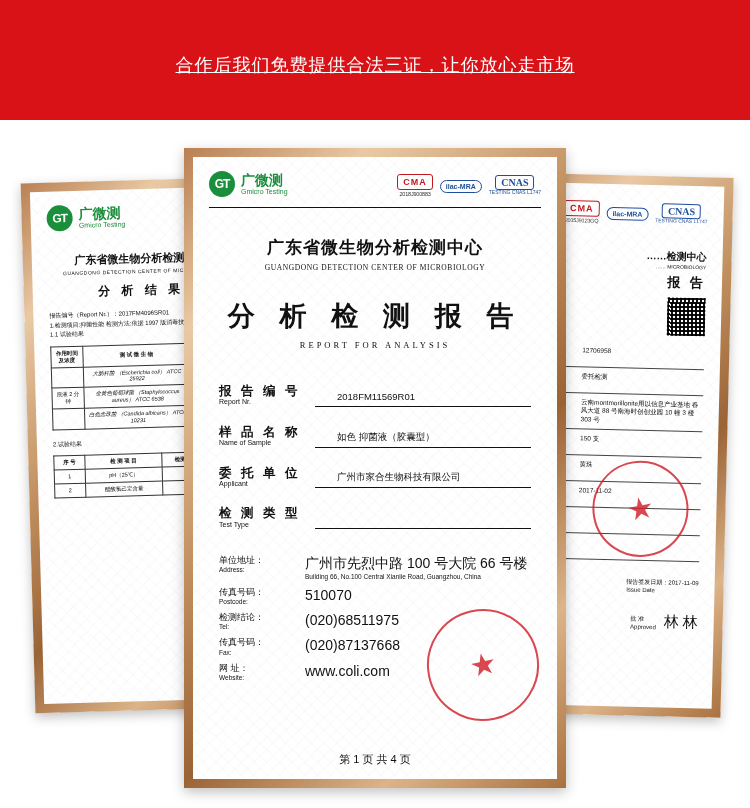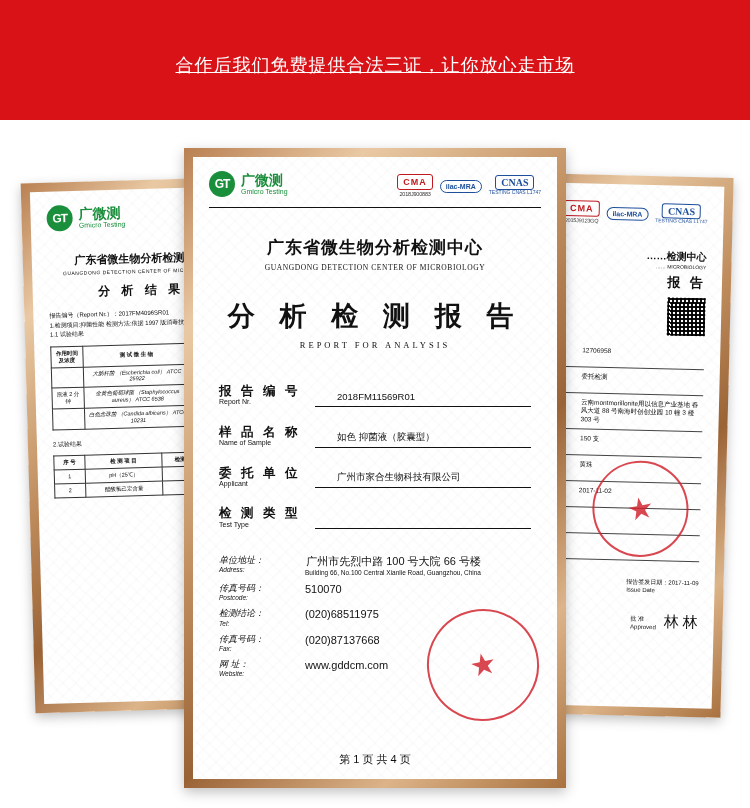--- a/index.html
+++ b/index.html
@@ -157,24 +157,24 @@
   .field-label { width: 96px; flex: none; }
   .f-cn { font-size: 12.5px; font-weight: bold; color: #111; letter-spacing: 3px; line-height: 1.15; }
   .f-en { font-size: 7px; color: #111; line-height: 1.2; }
   .field-value {
     flex: 1; border-bottom: 1px solid #111;
     font-size: 9.5px; color: #111; padding: 0 0 3px 22px; min-height: 16px;
   }
 
   .addr-block { margin-top: 26px; padding: 0 10px; position: relative; }
   .addr-line { display: flex; align-items: flex-start; margin-bottom: 6px; }
-  .addr-label { width: 86px; flex: none; font-style: italic; }
+  .addr-label { width: 86px; flex: none; }
   .a-cn { font-size: 9px; color: #111; line-height: 1.25; }
   .a-en { font-size: 6.5px; color: #111; line-height: 1.25; }
-  .addr-value { font-size: 11px; color: #111; line-height: 1.25; text-align: right; }
+  .addr-value { font-size: 14px; color: #111; line-height: 1.25; text-align: right; }
   .addr-value-en { font-size: 6.5px; color: #111; line-height: 1.25; }
 
   .page-foot {
     position: absolute; bottom: 12px; left: 0; right: 0;
     text-align: center; font-size: 11px; color: #111;
   }
 
   
   .stamp {
     position: absolute;
@@ -504,21 +504,21 @@
             <div class="a-cn">传真号码：</div>
             <div class="a-en">Fax:</div>
           </div>
           <div class="addr-value">(020)87137668</div>
         </div>
         <div class="addr-line">
           <div class="addr-label">
             <div class="a-cn">网    址：</div>
             <div class="a-en">Website:</div>
           </div>
-          <div class="addr-value">www.gddcm.com</div>
+          <div class="addr-value">www.coli.com</div>
         </div>
       </div>
 
       <div class="stamp stamp-center">
         <span class="star">★</span>
       </div>
 
       <div class="page-foot">第 1 页 共 4 页</div>
 
     </div>

